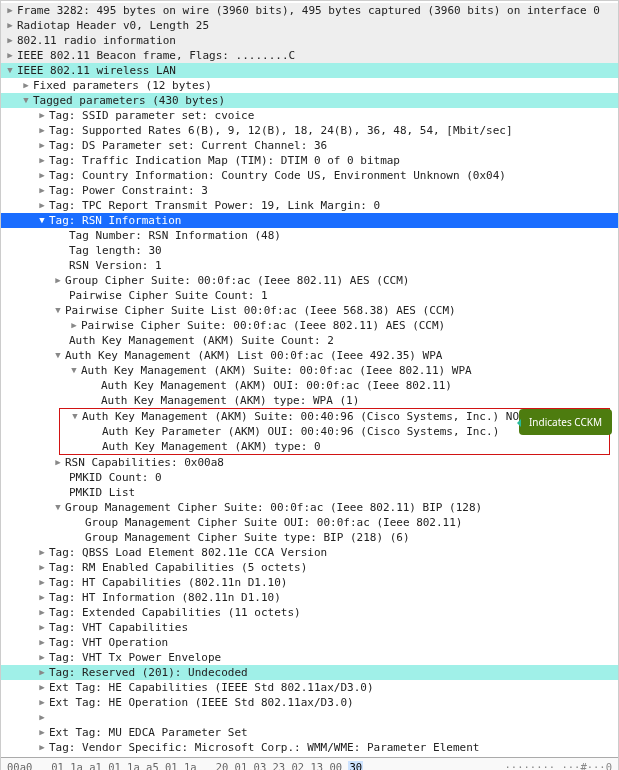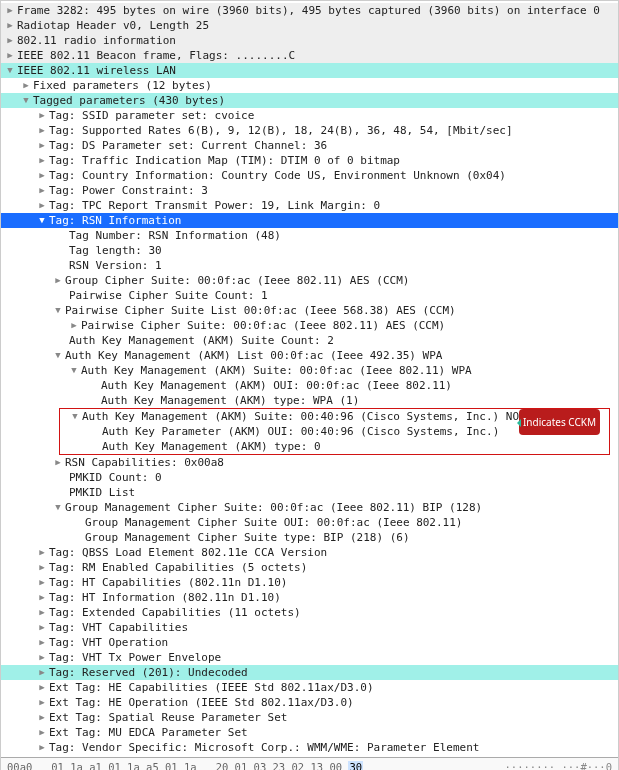--- a/index.html
+++ b/index.html
@@ -42,27 +42,27 @@
   .hl-blue .arrow { color: #fff; }
   .redbox {
     border: 1px solid #d11313;
     margin-left: 58px;
     margin-right: 8px;
     padding: 0;
   }
   .redbox .row { padding-left: 4px; }
   .callout {
     position: absolute;
-    background: #b91c1c;
+    background: #4d7c0f;
     color: #fff;
-    padding: 6px 4px;
+    padding: 6px 10px;
     border-radius: 4px;
     font-family: system-ui, sans-serif;
     font-size: 10px;
-    right: 18px;
+    right: 6px;
     top: 408px;
   }
   .callout::before {
     content: "";
     position: absolute;
     left: -6px;
     top: 10px;
     border: 4px solid transparent;
     border-right-color: #27b99a;
   }
@@ -270,21 +270,20 @@
   <div class="row i2">
         <span class="arrow">▶</span>
         <span>Ext Tag: HE Capabilities (IEEE Std 802.11ax/D3.0)</span>
       </div>
   <div class="row i2">
         <span class="arrow">▶</span>
         <span>Ext Tag: HE Operation (IEEE Std 802.11ax/D3.0)</span>
       </div>
   <div class="row i2">
         <span class="arrow">▶</span>
-        <span>Ext Tag: Spatial Reuse Parameter Set</span>
       </div>
   <div class="row i2">
         <span class="arrow">▶</span>
         <span>Ext Tag: MU EDCA Parameter Set</span>
       </div>
   <div class="row i2">
         <span class="arrow">▶</span>
         <span>Tag: Vendor Specific: Microsoft Corp.: WMM/WME: Parameter Element</span>
       </div>
 </div>

